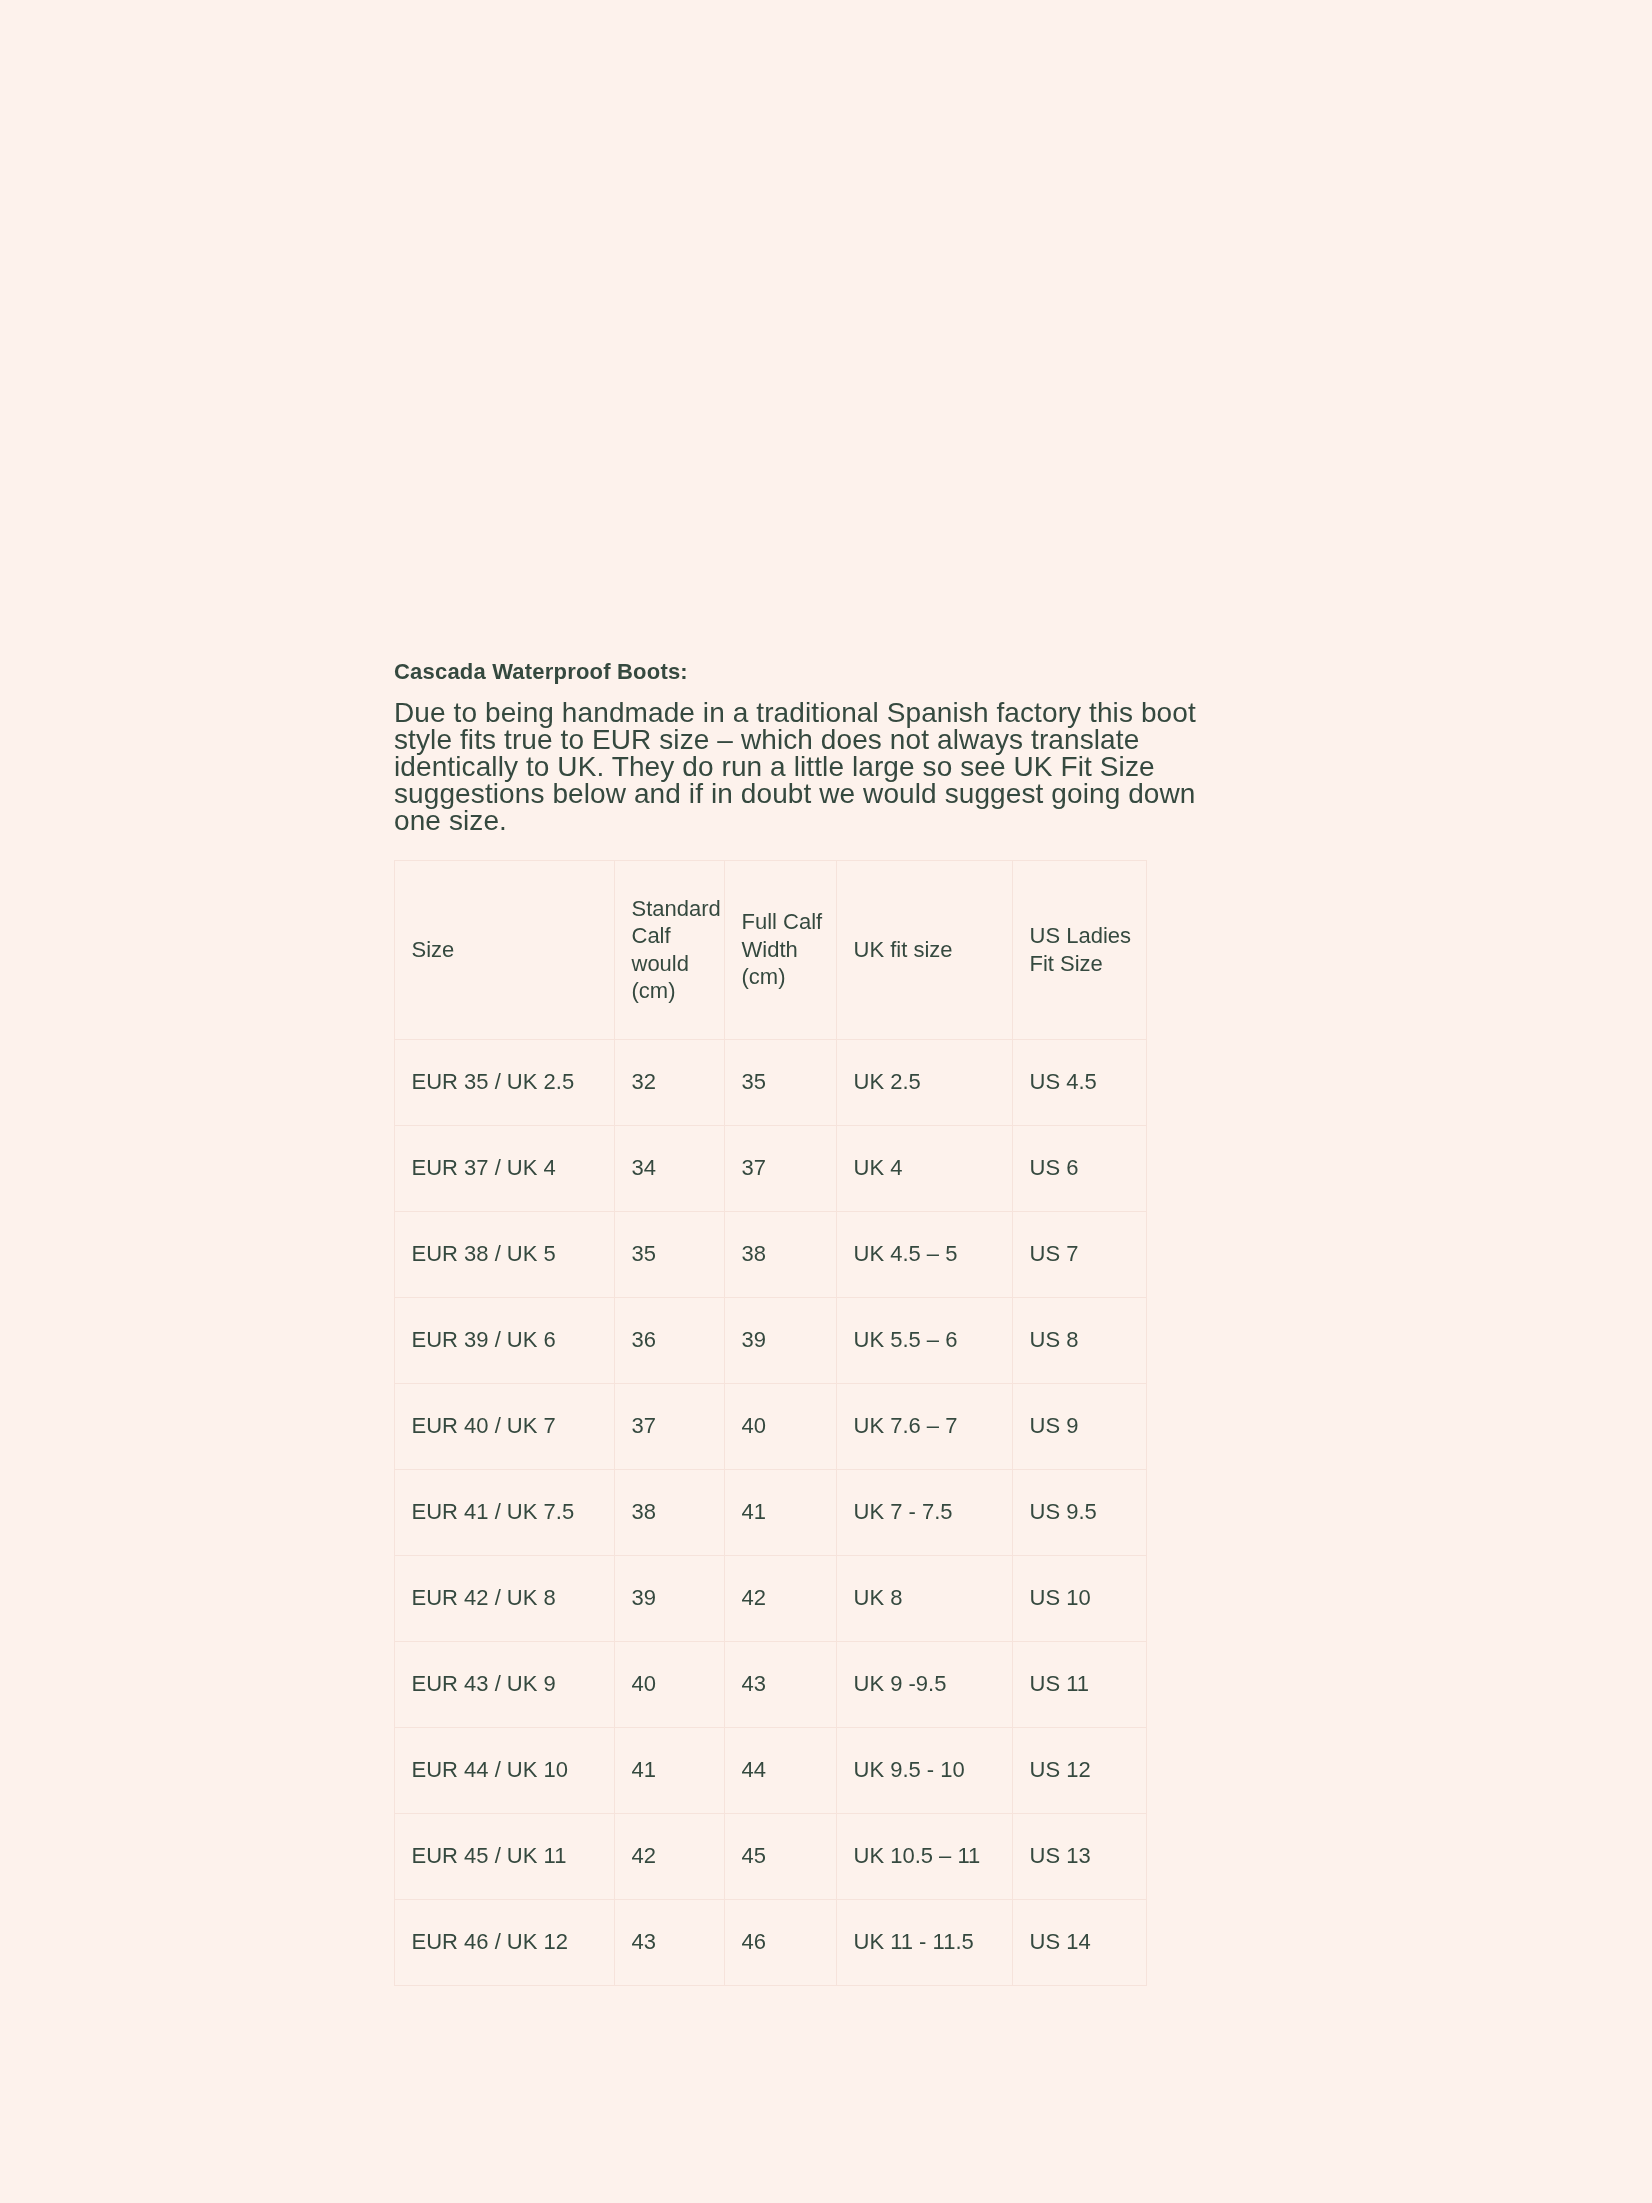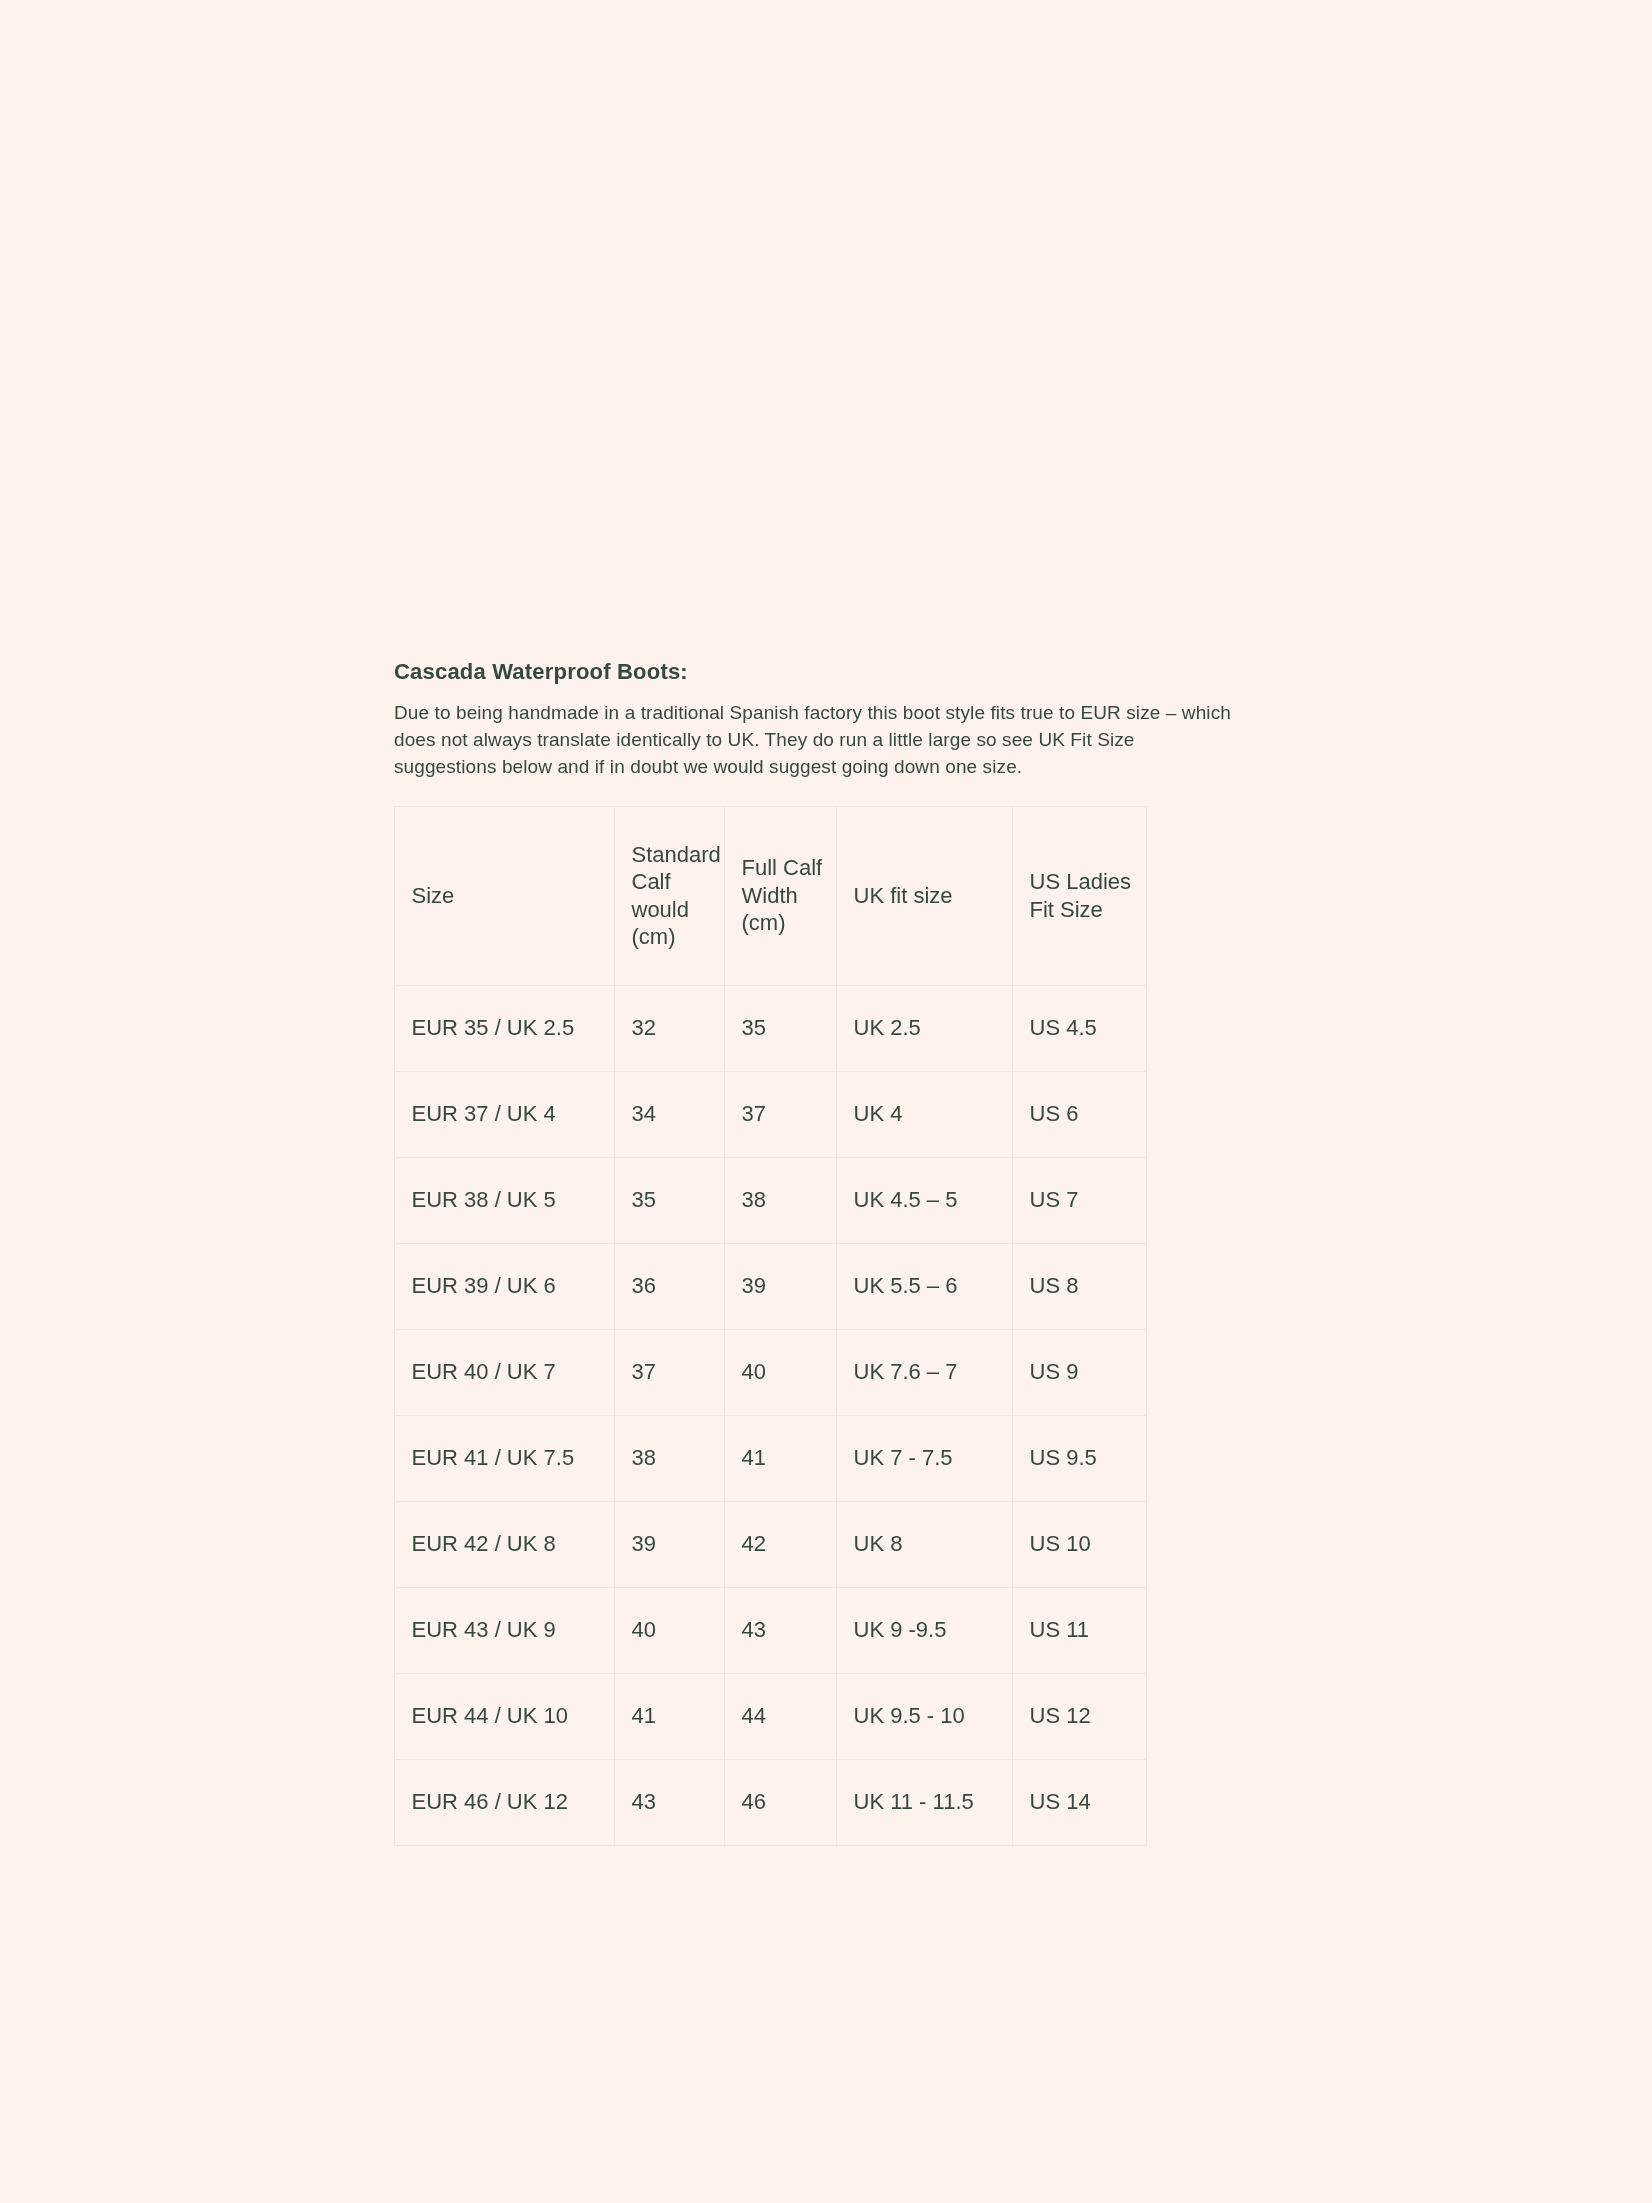--- a/index.html
+++ b/index.html
@@ -22,21 +22,21 @@
     width: 838px;
   }
   .title {
     font-size: 22px;
     line-height: 27.5px;
     font-weight: 700;
     letter-spacing: 0.2px;
     margin: 0;
   }
   .description {
-    font-size: 19px;
+    font-size: 28px;
     line-height: 27px;
     font-weight: 400;
     letter-spacing: 0.1px;
     margin: 13px 0 0 0;
   }
   table.size-chart {
     margin-top: 26px;
     border-collapse: collapse;
     table-layout: fixed;
     width: 753px;
@@ -148,20 +148,27 @@
           <td>US 11</td>
         </tr>
         <tr>
           <td>EUR 44 / UK 10</td>
           <td>41</td>
           <td>44</td>
           <td>UK 9.5 - 10</td>
           <td>US 12</td>
         </tr>
         <tr>
+          <td>EUR 45 / UK 11</td>
+          <td>42</td>
+          <td>45</td>
+          <td>UK 10.5 – 11</td>
+          <td>US 13</td>
+        </tr>
+        <tr>
           <td>EUR 46 / UK 12</td>
           <td>43</td>
           <td>46</td>
           <td>UK 11 - 11.5</td>
           <td>US 14</td>
         </tr>
       </tbody>
   </table>
 </div>
 

